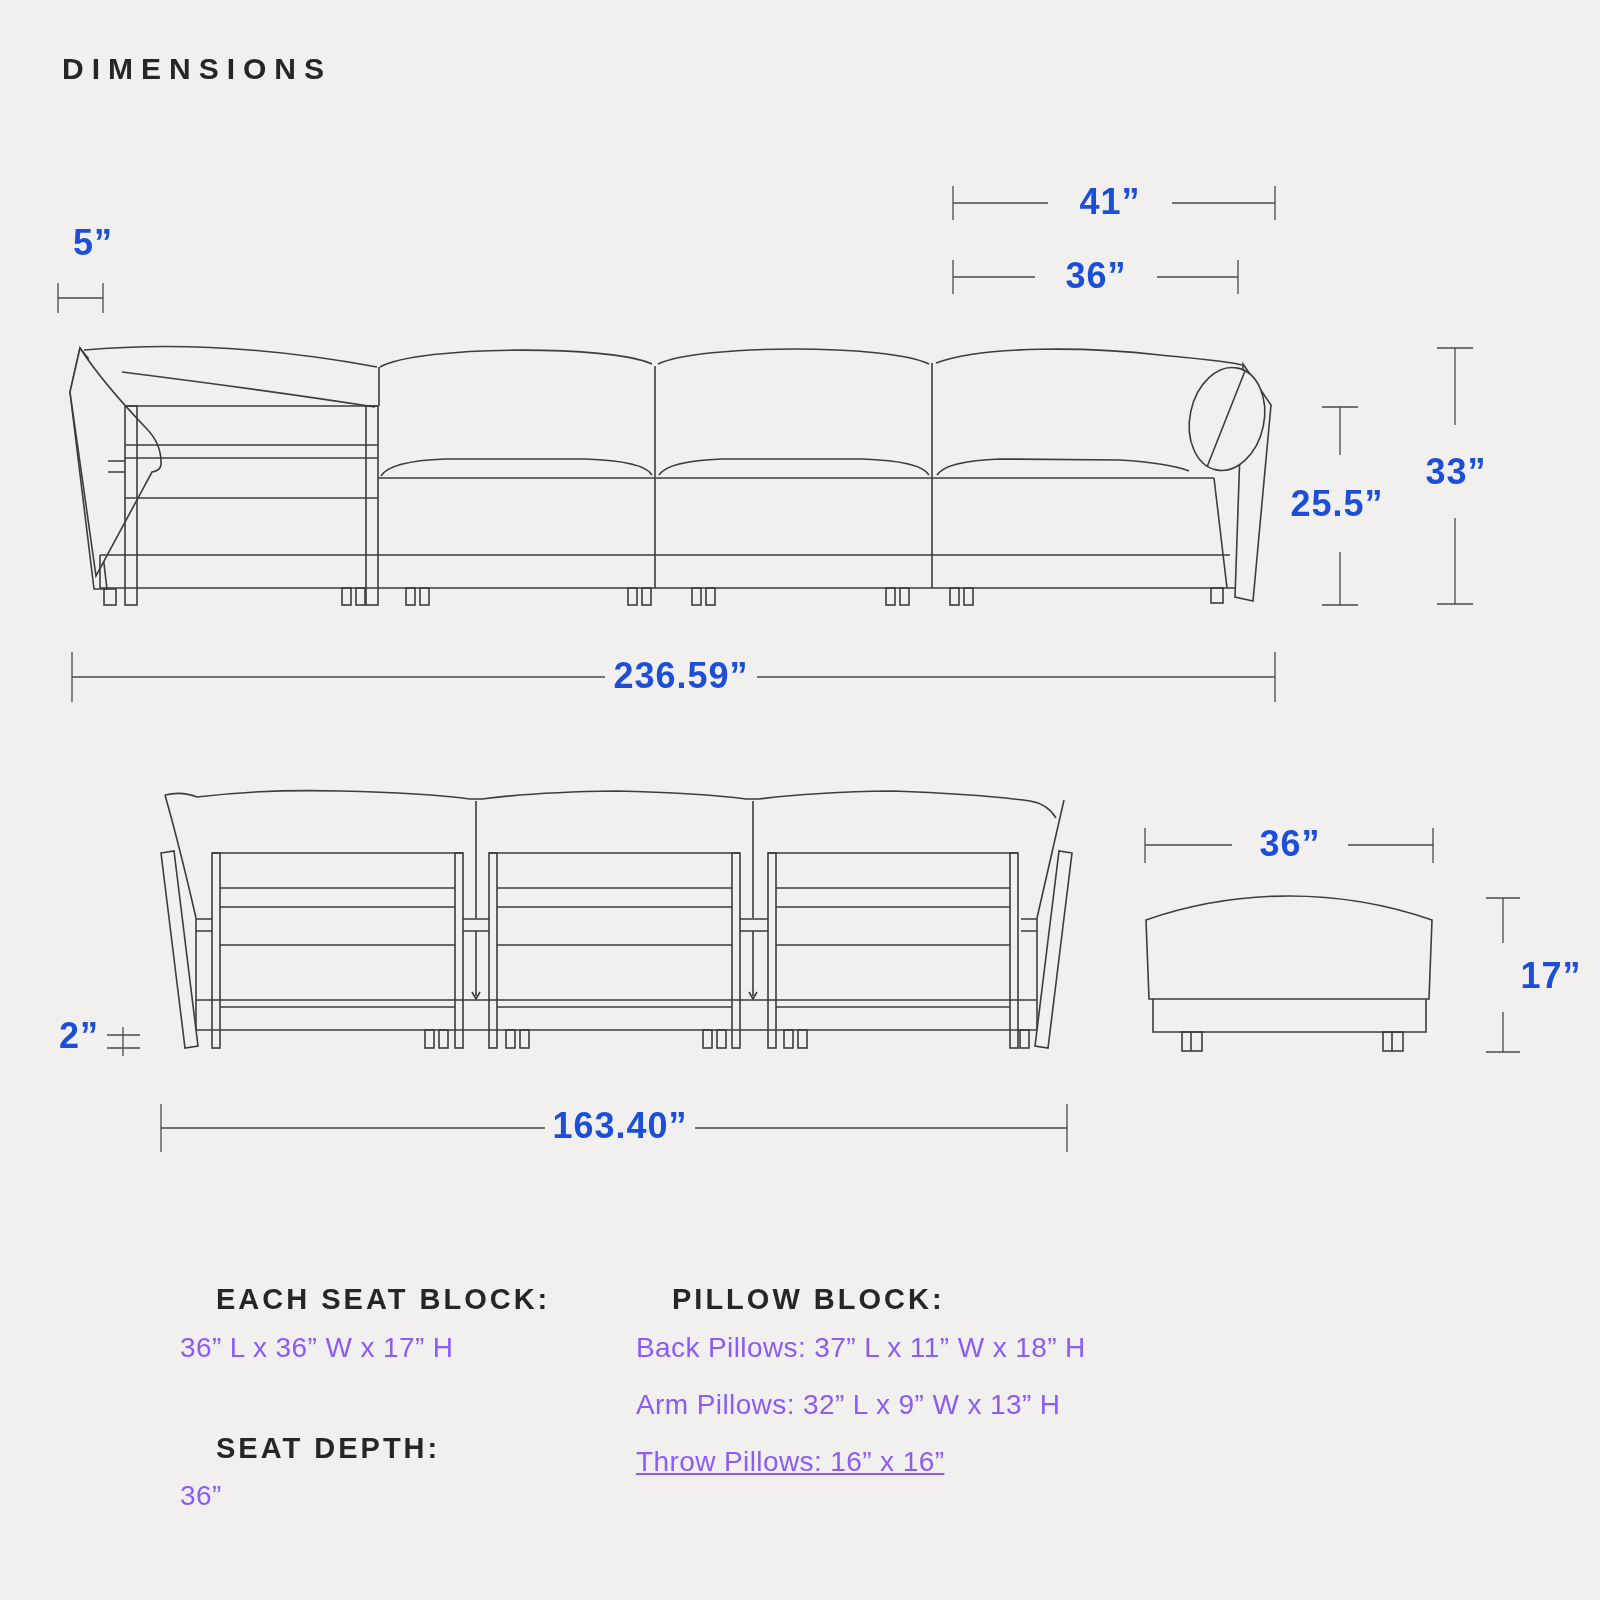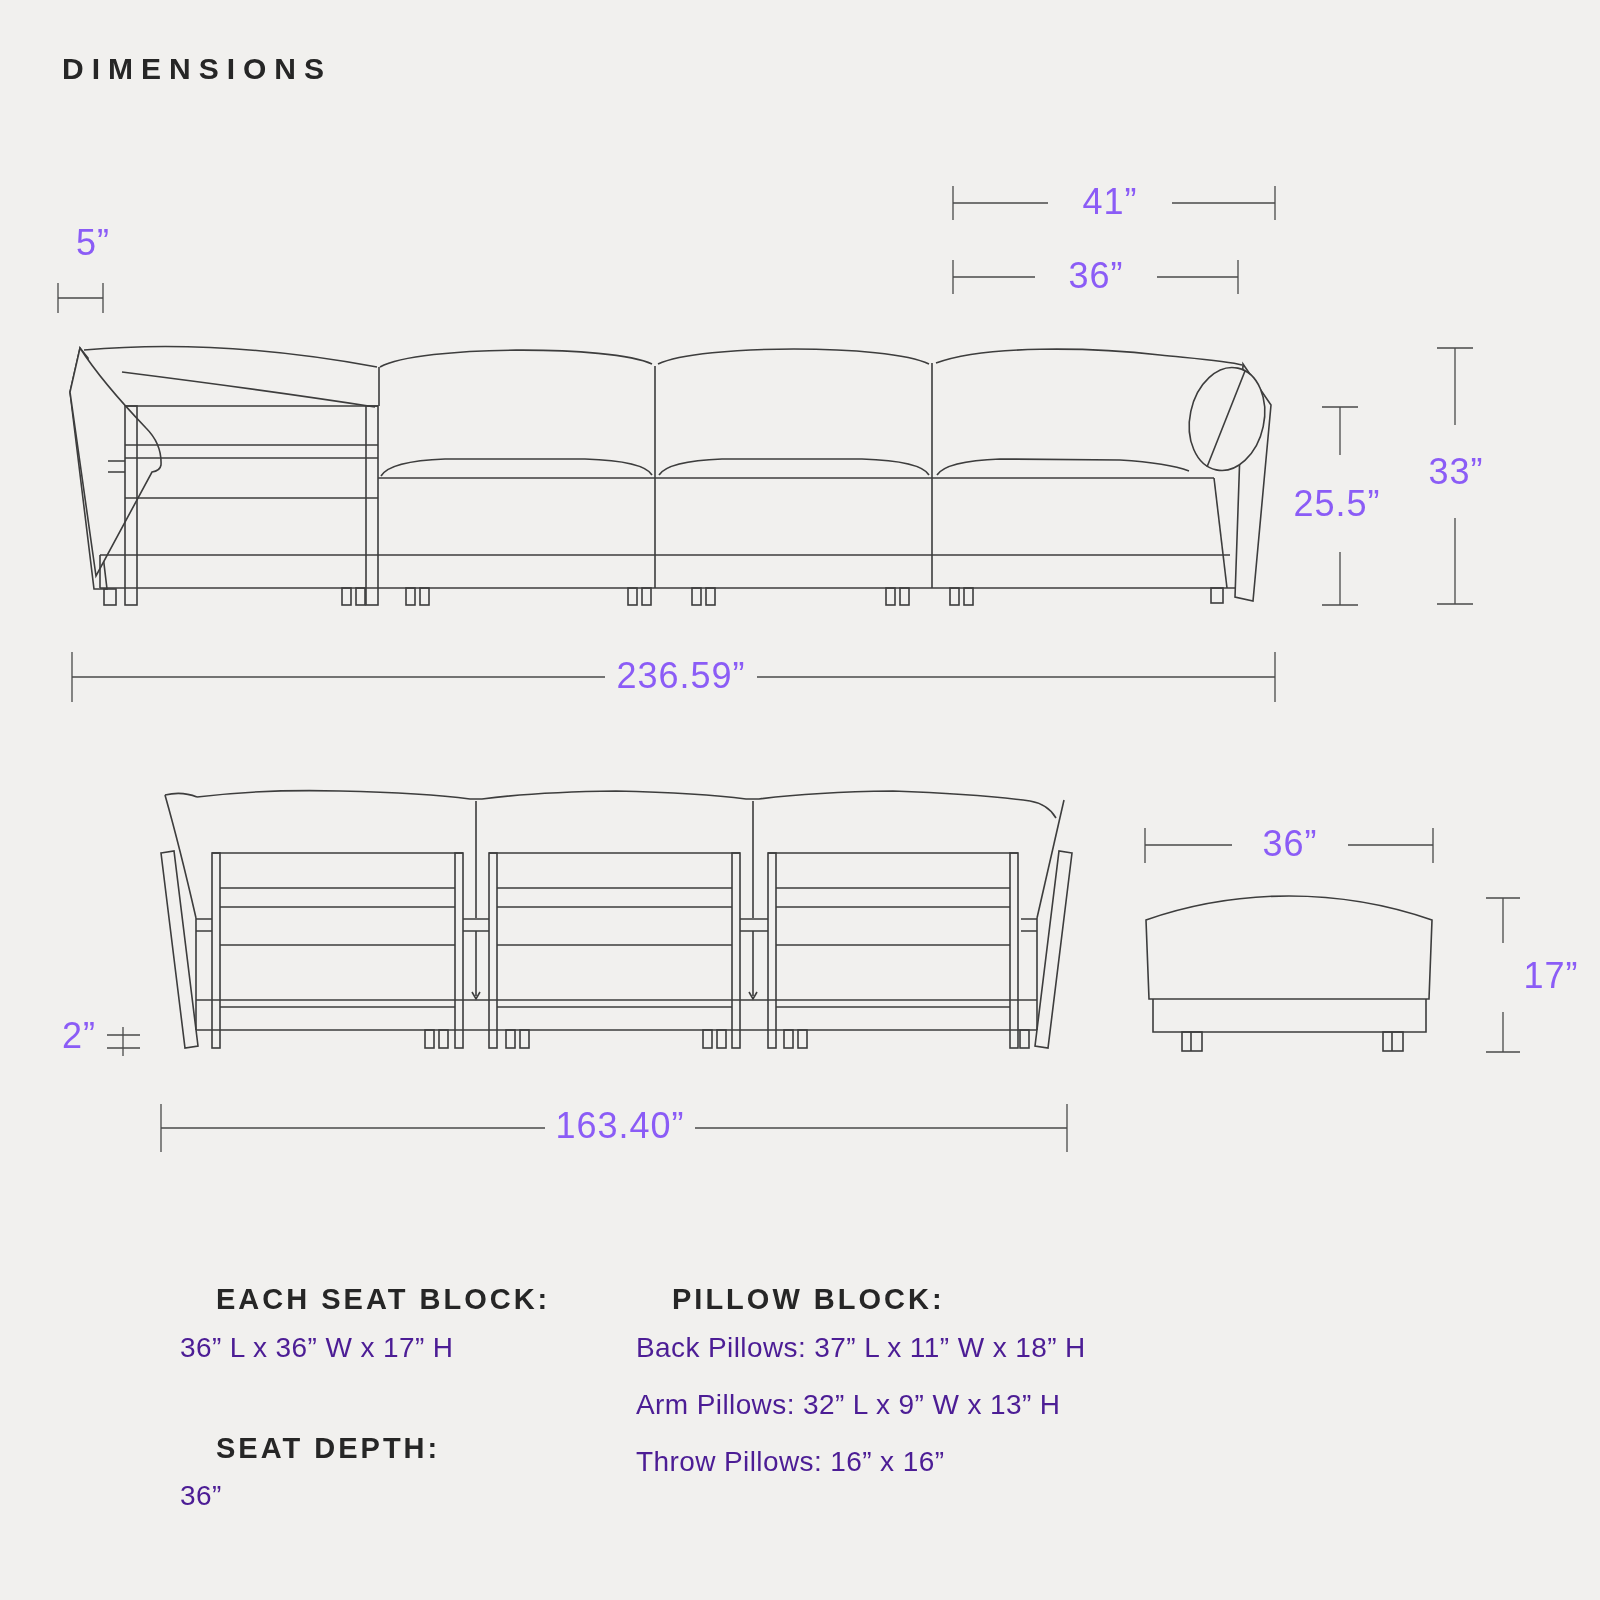--- a/index.html
+++ b/index.html
@@ -13,33 +13,33 @@
   }
   #drawing { position:absolute; left:0; top:0; }
   .page-title {
     position:absolute; left:62px; top:52px;
     font-size:30px; font-weight:700; letter-spacing:8px;
     color:#262626;
   }
   .dim-label {
     position:absolute;
     transform:translate(-50%,-50%);
-    font-size:36px; font-weight:400; letter-spacing:1px;
-    color:#8b5cf6; white-space:nowrap;
+    font-size:36px; font-weight:700; letter-spacing:1px;
+    color:#1d4ed8; white-space:nowrap;
   }
   .spec-col { position:absolute; }
   .spec-h {
     position:absolute; left:0;
     font-size:29px; font-weight:700; letter-spacing:3px;
     color:#262626; white-space:nowrap;margin-left:36px;
   }
   .spec-v {
     position:absolute; left:0;
     font-size:28px; font-weight:400; letter-spacing:0.4px;
-    color:#4c1d95; white-space:nowrap;
+    color:#8b5cf6; white-space:nowrap;
   }
   svg .line   { fill:none; stroke:#3d3d3d; stroke-width:1.6; }
   svg .solid  { fill:#f1f0ee; stroke:#3d3d3d; stroke-width:1.6; }
   svg .dim    { fill:none; stroke:#4a4a4a; stroke-width:1.3; }
 </style>
 </head>
 <body>
 
 <div id="canvas">
 
@@ -216,16 +216,16 @@
     <div class="spec-h" style="top:1283px;">EACH SEAT BLOCK:</div>
     <div class="spec-v" style="top:1332px;">36” L x 36” W x 17” H</div>
     <div class="spec-h" style="top:1432px;">SEAT DEPTH:</div>
     <div class="spec-v" style="top:1480px;">36”</div>
   </div>
 
   <div class="spec-col" style="left:636px; top:0; width:560px; height:1600px;">
     <div class="spec-h" style="top:1283px;">PILLOW BLOCK:</div>
     <div class="spec-v" style="top:1332px;">Back Pillows: 37” L x 11” W x 18” H</div>
     <div class="spec-v" style="top:1389px;">Arm Pillows: 32” L x 9” W x 13” H</div>
-    <div class="spec-v" style="top:1446px;">Throw Pillows: 16” x 16”</div>
+    <div class="spec-v" style="top:1446px;text-decoration:underline;">Throw Pillows: 16” x 16”</div>
   </div>
 
 </div>
 
 </body></html>

